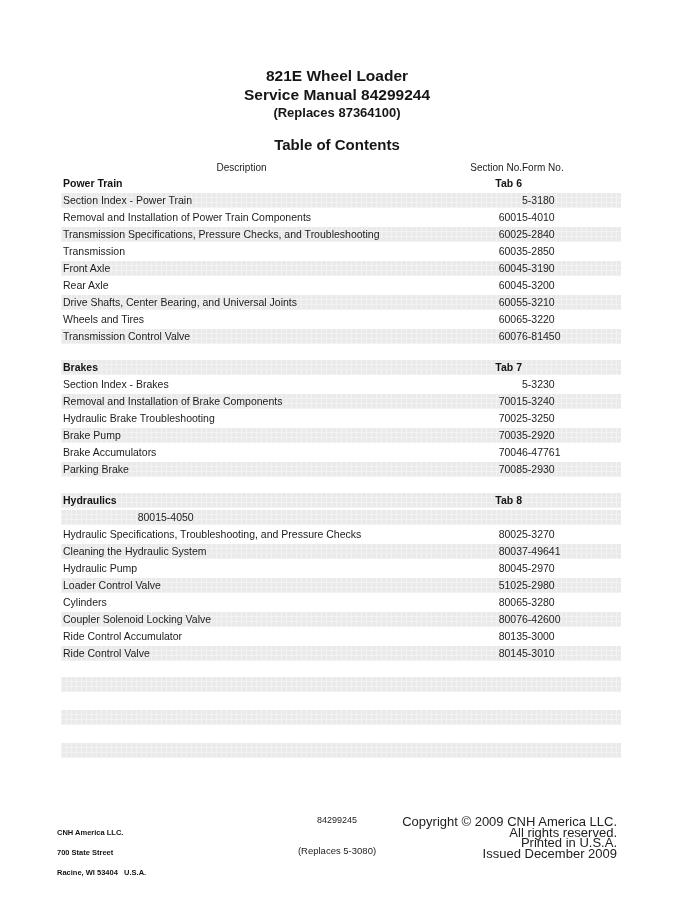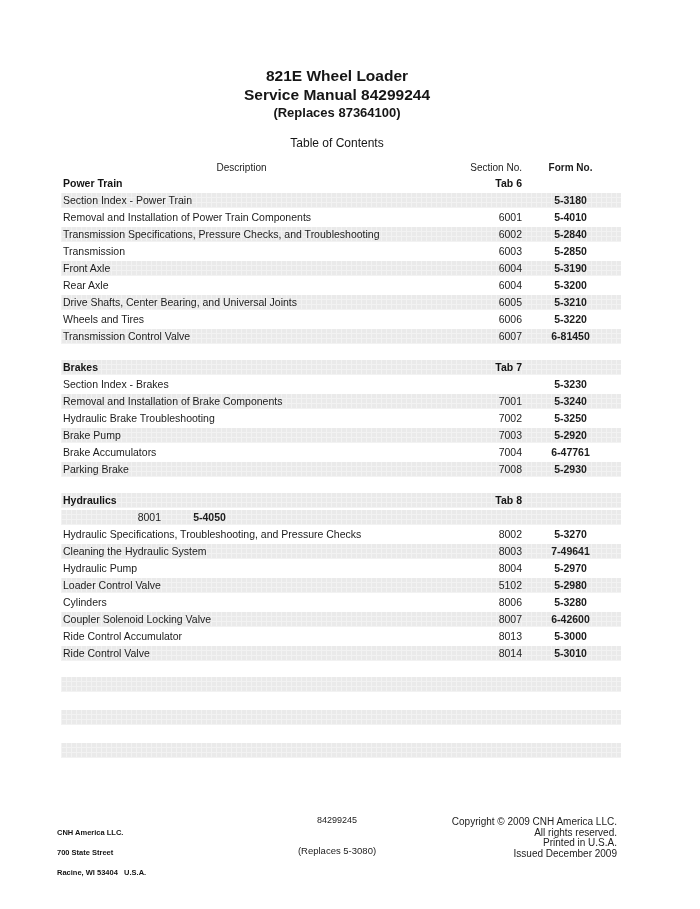--- a/index.html
+++ b/index.html
@@ -14,21 +14,21 @@
   }
 
   
   .title-block {
     position: absolute;
     top: 66px; left: 57px; width: 560px;
     text-align: center;
   }
   .title-line { font-size: 15.5px; font-weight: bold; line-height: 19px; color: #161616; }
   .title-sub  { font-size: 13px;   font-weight: bold; line-height: 18px; color: #161616; }
-  .toc-heading { font-size: 12px; font-weight: normal; margin-top: 14px; color: #161616; }
+  .toc-heading { font-size: 15px; font-weight: bold; margin-top: 14px; color: #161616; }
 
   
   .toc {
     position: absolute;
     top: 161px; left: 61px; width: 560px;
   }
   .col-headers {
     display: flex;
     height: 13px;
     margin-bottom: 2px;
@@ -41,21 +41,21 @@
     margin-bottom: 2px;
     font-size: 10.5px;
     line-height: 15px;
   }
   .toc-section { margin-bottom: 16px; }
   .section-header { font-weight: bold; color: #141414; }
 
   .col-desc    { flex: 1 1 auto; text-align: left; padding-left: 2px; white-space: nowrap; overflow: hidden; }
   .col-headers .col-desc { text-align: center; padding-left: 0; }
   .col-section { width: 100px; flex: 0 0 auto; text-align: right; white-space: nowrap; }
-  .col-form    { width: 97px;  flex: 0 0 auto; text-align: center; padding-right: 2px; white-space: nowrap; font-weight: bold; }
+  .col-form    { width: 97px;  flex: 0 0 auto; text-align: left; padding-right: 2px; white-space: nowrap; }
 
   .shaded {
     background-color: #eaeaea;
     background-image:
       linear-gradient(90deg, #f2f2f2 1px, transparent 1px),
       linear-gradient(0deg,  #f2f2f2 1px, transparent 1px);
     background-size: 5px 5px;
   }
 
   .empty-bars { margin-top: 12px; }
@@ -74,21 +74,21 @@
     text-align: center; font-size: 9px; color: #222;
   }
   .footer-center-bottom {
     position: absolute;
     left: 57px; top: 845px; width: 560px;
     text-align: center; font-size: 9.5px; color: #222;
   }
   .footer-right {
     position: absolute;
     right: 83px; top: 817px;
-    text-align: right; font-size: 10px; line-height: 10.5px; color: #222;
+    text-align: right; font-size: 13px; line-height: 10.5px; color: #222;
   }
 </style>
 </head>
 <body>
 
 <div class="page">
 
   <div class="title-block">
     <div class="title-line">821E Wheel Loader</div>
     <div class="title-line">Service Manual 84299244</div>

